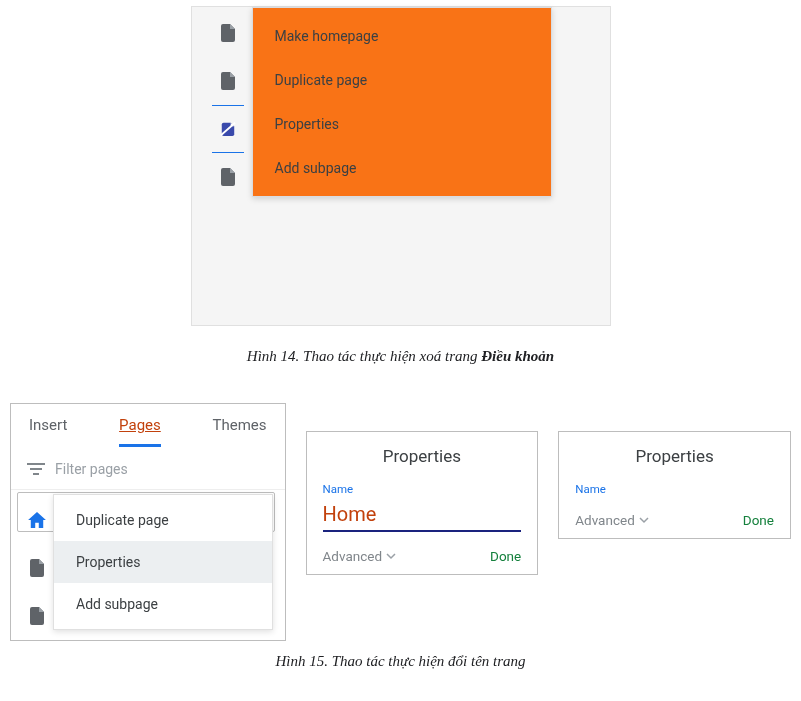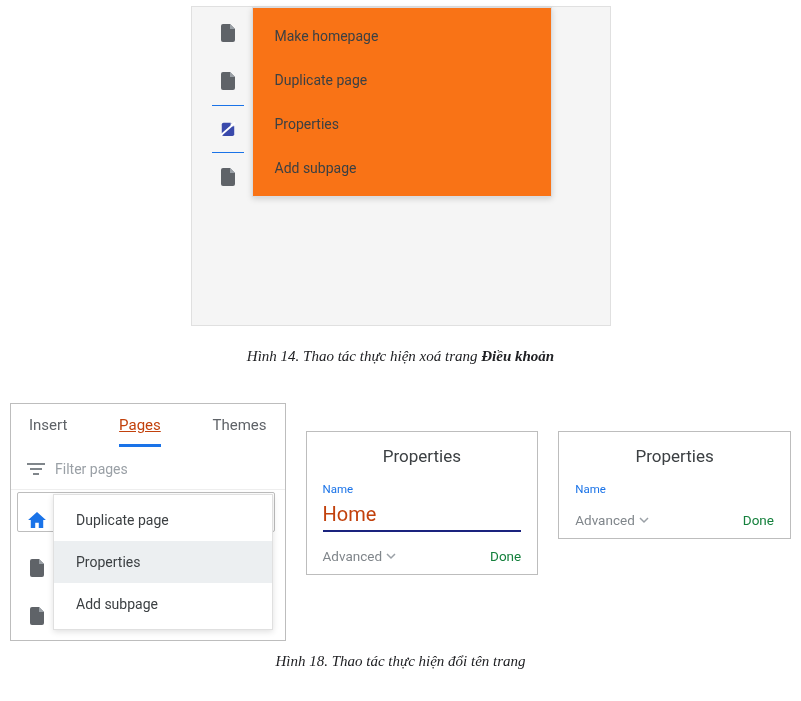--- a/index.html
+++ b/index.html
@@ -299,15 +299,15 @@
           <svg class="chev" viewBox="0 0 10 10">
               <path d="M1 3l4 4 4-4" fill="none" stroke="#9aa0a6" stroke-width="1.5"></path>
             </svg>
         </div>
         <div class="done">Done</div>
       </div>
     </div>
 
   </div>
 
-  <div class="caption">Hình 18. Thao tác thực hiện đổi tên trang</div>
+  <div class="caption">Hình 15. Thao tác thực hiện đổi tên trang</div>
 
 </div>
 
 </body></html>

